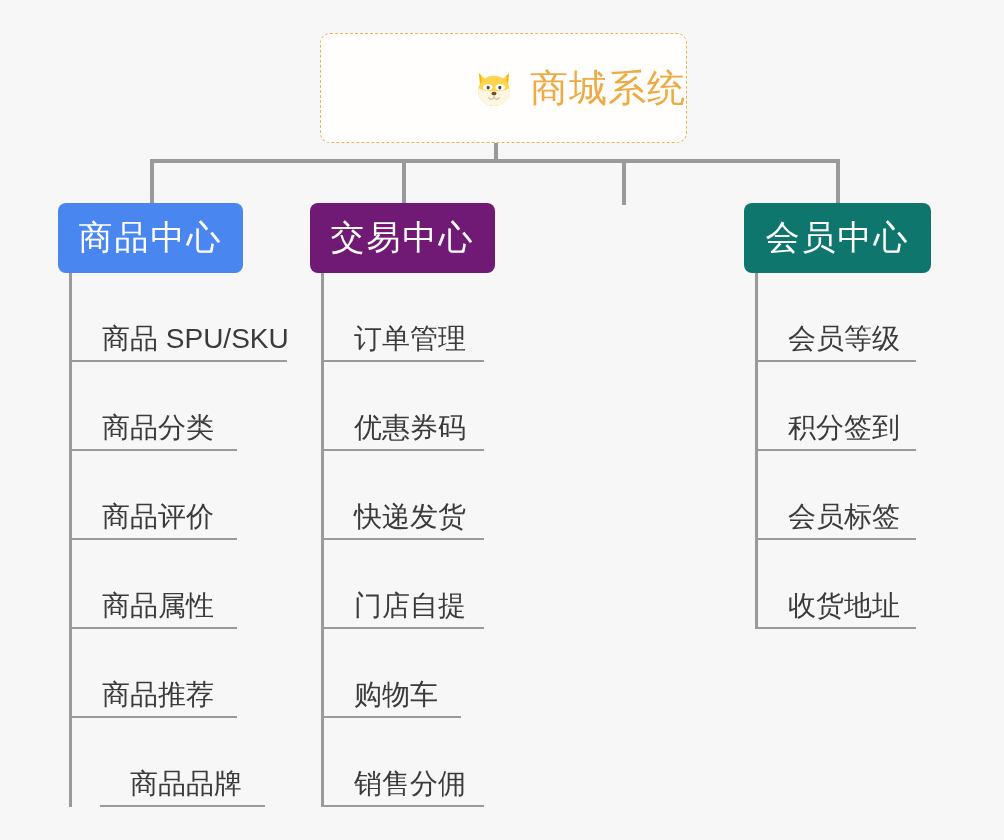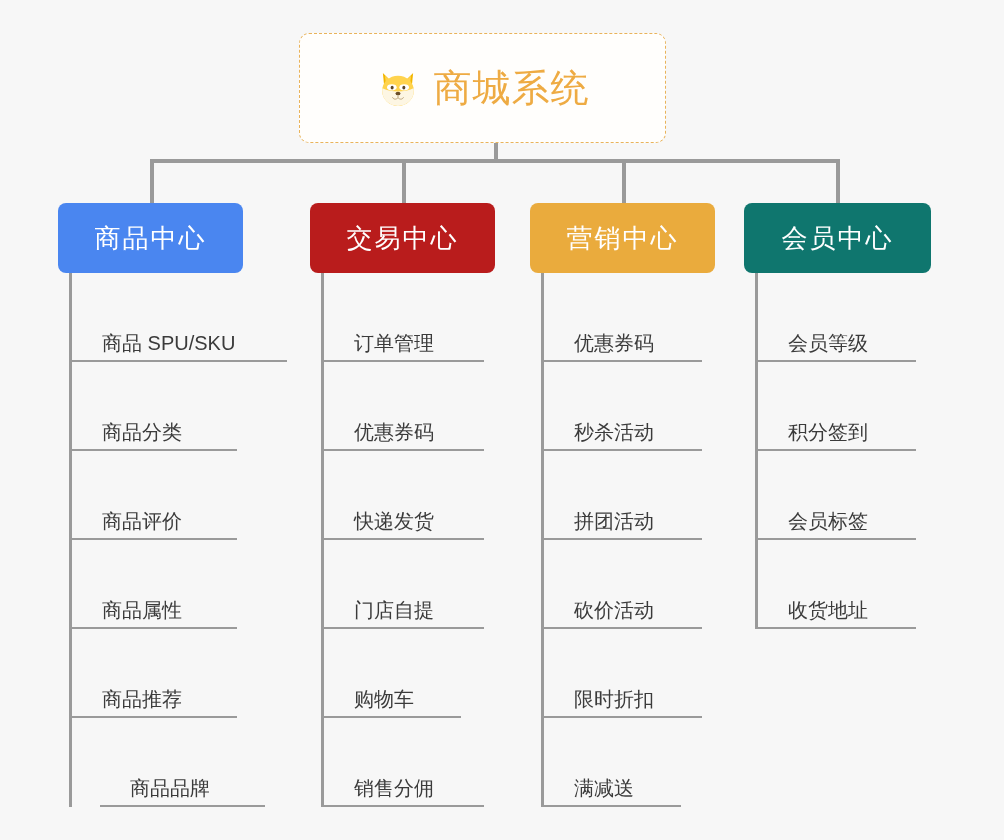--- a/index.html
+++ b/index.html
@@ -15,30 +15,30 @@
   #mindmap {
     position: relative;
     width: 1004px;
     height: 840px;
     background: #f7f7f7;
   }
 
   
   .root-node {
     position: absolute;
-    left: 299px;
+    left: 320px;
     top: 33px;
     width: 367px;
     height: 110px;
     background: #fffefc;
     border: 1px dashed #e9b35a;
     border-radius: 10px;
     display: flex;
     align-items: center;
-    justify-content: center;
+    justify-content: flex-end;
     gap: 14px;
   }
   .root-icon {
     width: 44px;
     height: 44px;
     position: relative;
     flex: 0 0 auto;
   }
   .root-icon svg { display: block; width: 44px; height: 44px; }
   .root-title {
@@ -62,21 +62,21 @@
     position: absolute;
     top: 203px;
   }
   .cat-box {
     height: 70px;
     border-radius: 8px;
     display: flex;
     align-items: center;
     justify-content: center;
     color: #ffffff;
-    font-size: 26px;
+    font-size: 34px;
     letter-spacing: 2px;
     white-space: nowrap;
   }
 
   .leaves {
     position: relative;
     margin-left: 11px;
     border-left: 3px solid #9a9a9a;
     padding-top: 0px;
   }
@@ -85,21 +85,21 @@
     height: 89px;
     display: flex;
     align-items: flex-end;
     border-bottom: 2px solid #9a9a9a;
     padding-left: 30px;
     padding-bottom: 2px;
     width: max-content;
     min-width: 120px;
   }
   .leaf-label {
-    font-size: 20px;
+    font-size: 28px;
     color: #3b3b3b;
     line-height: 1.25;
     white-space: nowrap;
     padding-right: 16px;
     padding-bottom: 2px;
   }
 </style>
 </head>
 <body>
 
@@ -157,21 +157,21 @@
       <div class="leaf" style="width: 165px; border-bottom-color: rgb(154, 154, 154);">
         <span class="leaf-label">商品推荐</span>
       </div>
       <div class="leaf" style="width: 165px; border-bottom-color: rgb(154, 154, 154); margin-left: 28px;">
         <span class="leaf-label">商品品牌</span>
       </div>
     </div>
   </div>
 
   <div class="column" style="left:310px; width:200px;">
-    <div class="cat-box" style="width: 185px; background: #b91c1c; color: rgb(255, 255, 255);">
+    <div class="cat-box" style="width: 185px; background: #701a75; color: rgb(255, 255, 255);">
       <span>交易中心</span>
     </div>
     <div class="leaves" style="border-left-color: rgb(154, 154, 154);">
       <div class="leaf" style="width: 160px; border-bottom-color: rgb(154, 154, 154);">
         <span class="leaf-label">订单管理</span>
       </div>
       <div class="leaf" style="width: 160px; border-bottom-color: rgb(154, 154, 154);">
         <span class="leaf-label">优惠券码</span>
       </div>
       <div class="leaf" style="width: 160px; border-bottom-color: rgb(154, 154, 154);">
@@ -182,45 +182,20 @@
       </div>
       <div class="leaf" style="width: 137px; border-bottom-color: rgb(154, 154, 154);">
         <span class="leaf-label">购物车</span>
       </div>
       <div class="leaf" style="width: 160px; border-bottom-color: rgb(154, 154, 154);">
         <span class="leaf-label">销售分佣</span>
       </div>
     </div>
   </div>
 
-  <div class="column" style="left:530px; width:200px;">
-    <div class="cat-box" style="width: 185px; background: rgb(234, 171, 61); color: rgb(255, 255, 255);">
-      <span>营销中心</span>
-    </div>
-    <div class="leaves" style="border-left-color: rgb(154, 154, 154);">
-      <div class="leaf" style="width: 158px; border-bottom-color: rgb(154, 154, 154);">
-        <span class="leaf-label">优惠券码</span>
-      </div>
-      <div class="leaf" style="width: 158px; border-bottom-color: rgb(154, 154, 154);">
-        <span class="leaf-label">秒杀活动</span>
-      </div>
-      <div class="leaf" style="width: 158px; border-bottom-color: rgb(154, 154, 154);">
-        <span class="leaf-label">拼团活动</span>
-      </div>
-      <div class="leaf" style="width: 158px; border-bottom-color: rgb(154, 154, 154);">
-        <span class="leaf-label">砍价活动</span>
-      </div>
-      <div class="leaf" style="width: 158px; border-bottom-color: rgb(154, 154, 154);">
-        <span class="leaf-label">限时折扣</span>
-      </div>
-      <div class="leaf" style="width: 137px; border-bottom-color: rgb(154, 154, 154);">
-        <span class="leaf-label">满减送</span>
-      </div>
-    </div>
-  </div>
 
   <div class="column" style="left:744px; width:200px;">
     <div class="cat-box" style="width: 187px; background: #0f766e; color: rgb(255, 255, 255);">
       <span>会员中心</span>
     </div>
     <div class="leaves" style="border-left-color: rgb(154, 154, 154);">
       <div class="leaf" style="width: 158px; border-bottom-color: rgb(154, 154, 154);">
         <span class="leaf-label">会员等级</span>
       </div>
       <div class="leaf" style="width: 158px; border-bottom-color: rgb(154, 154, 154);">

